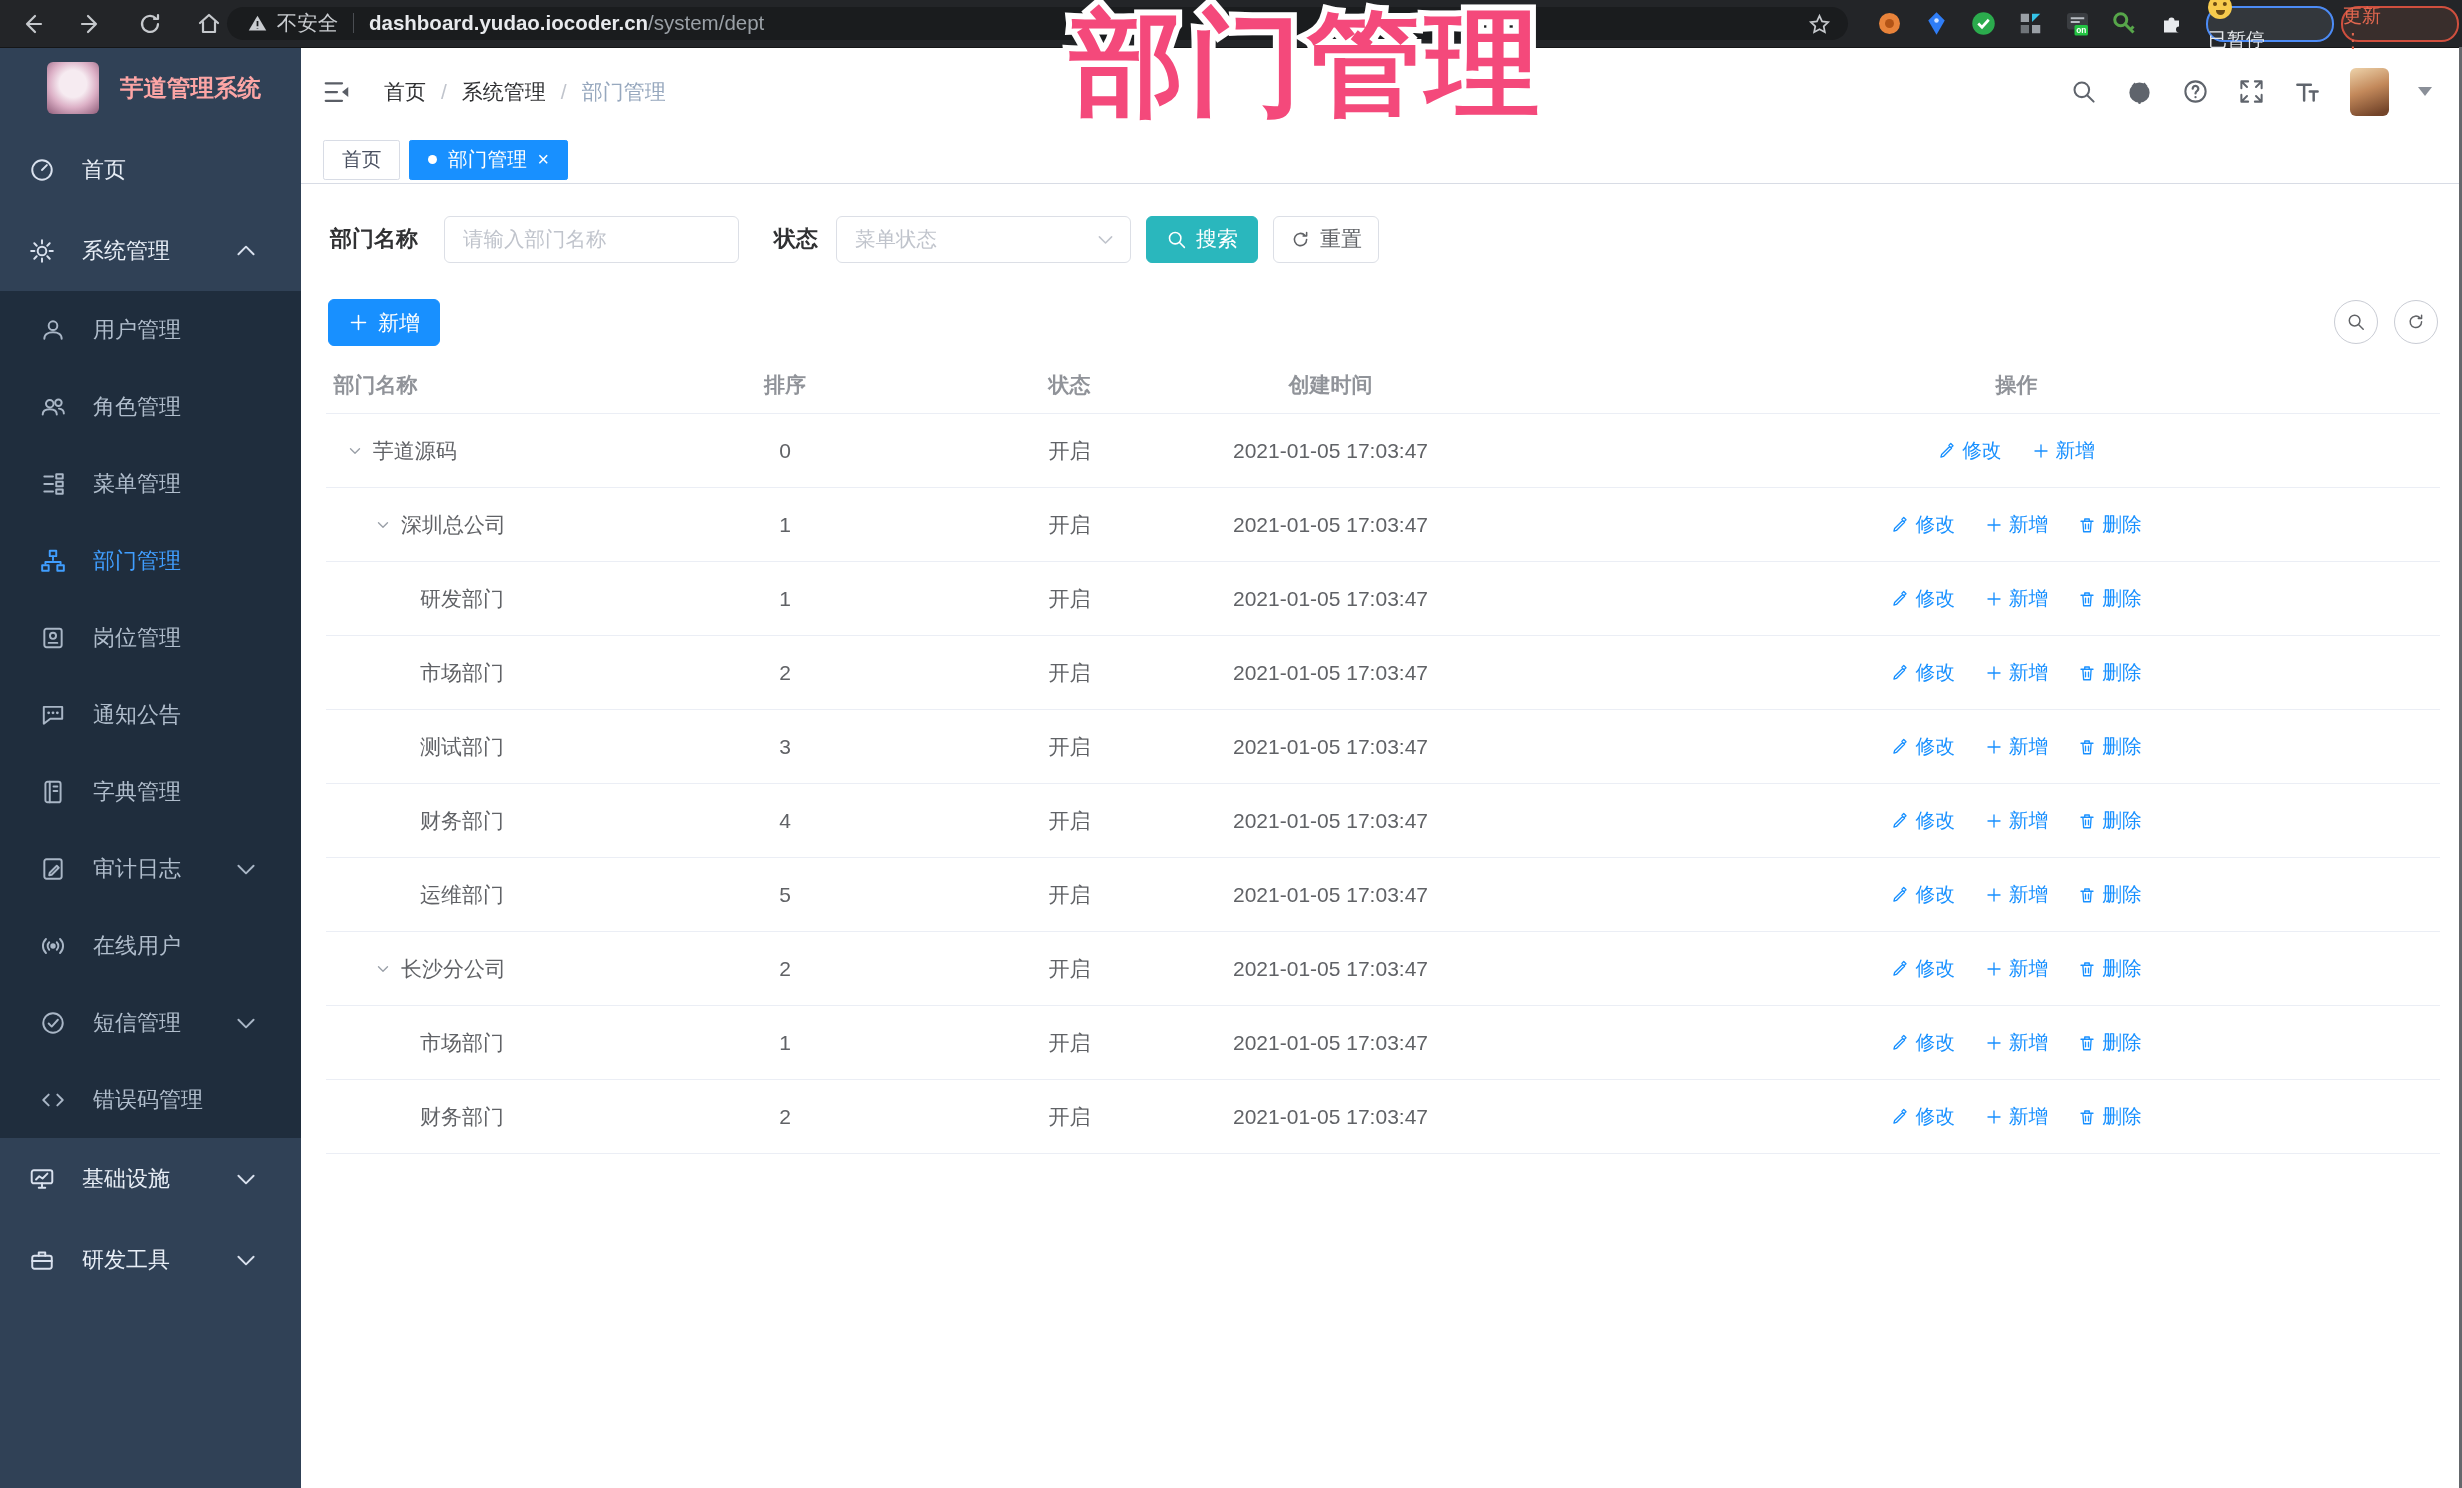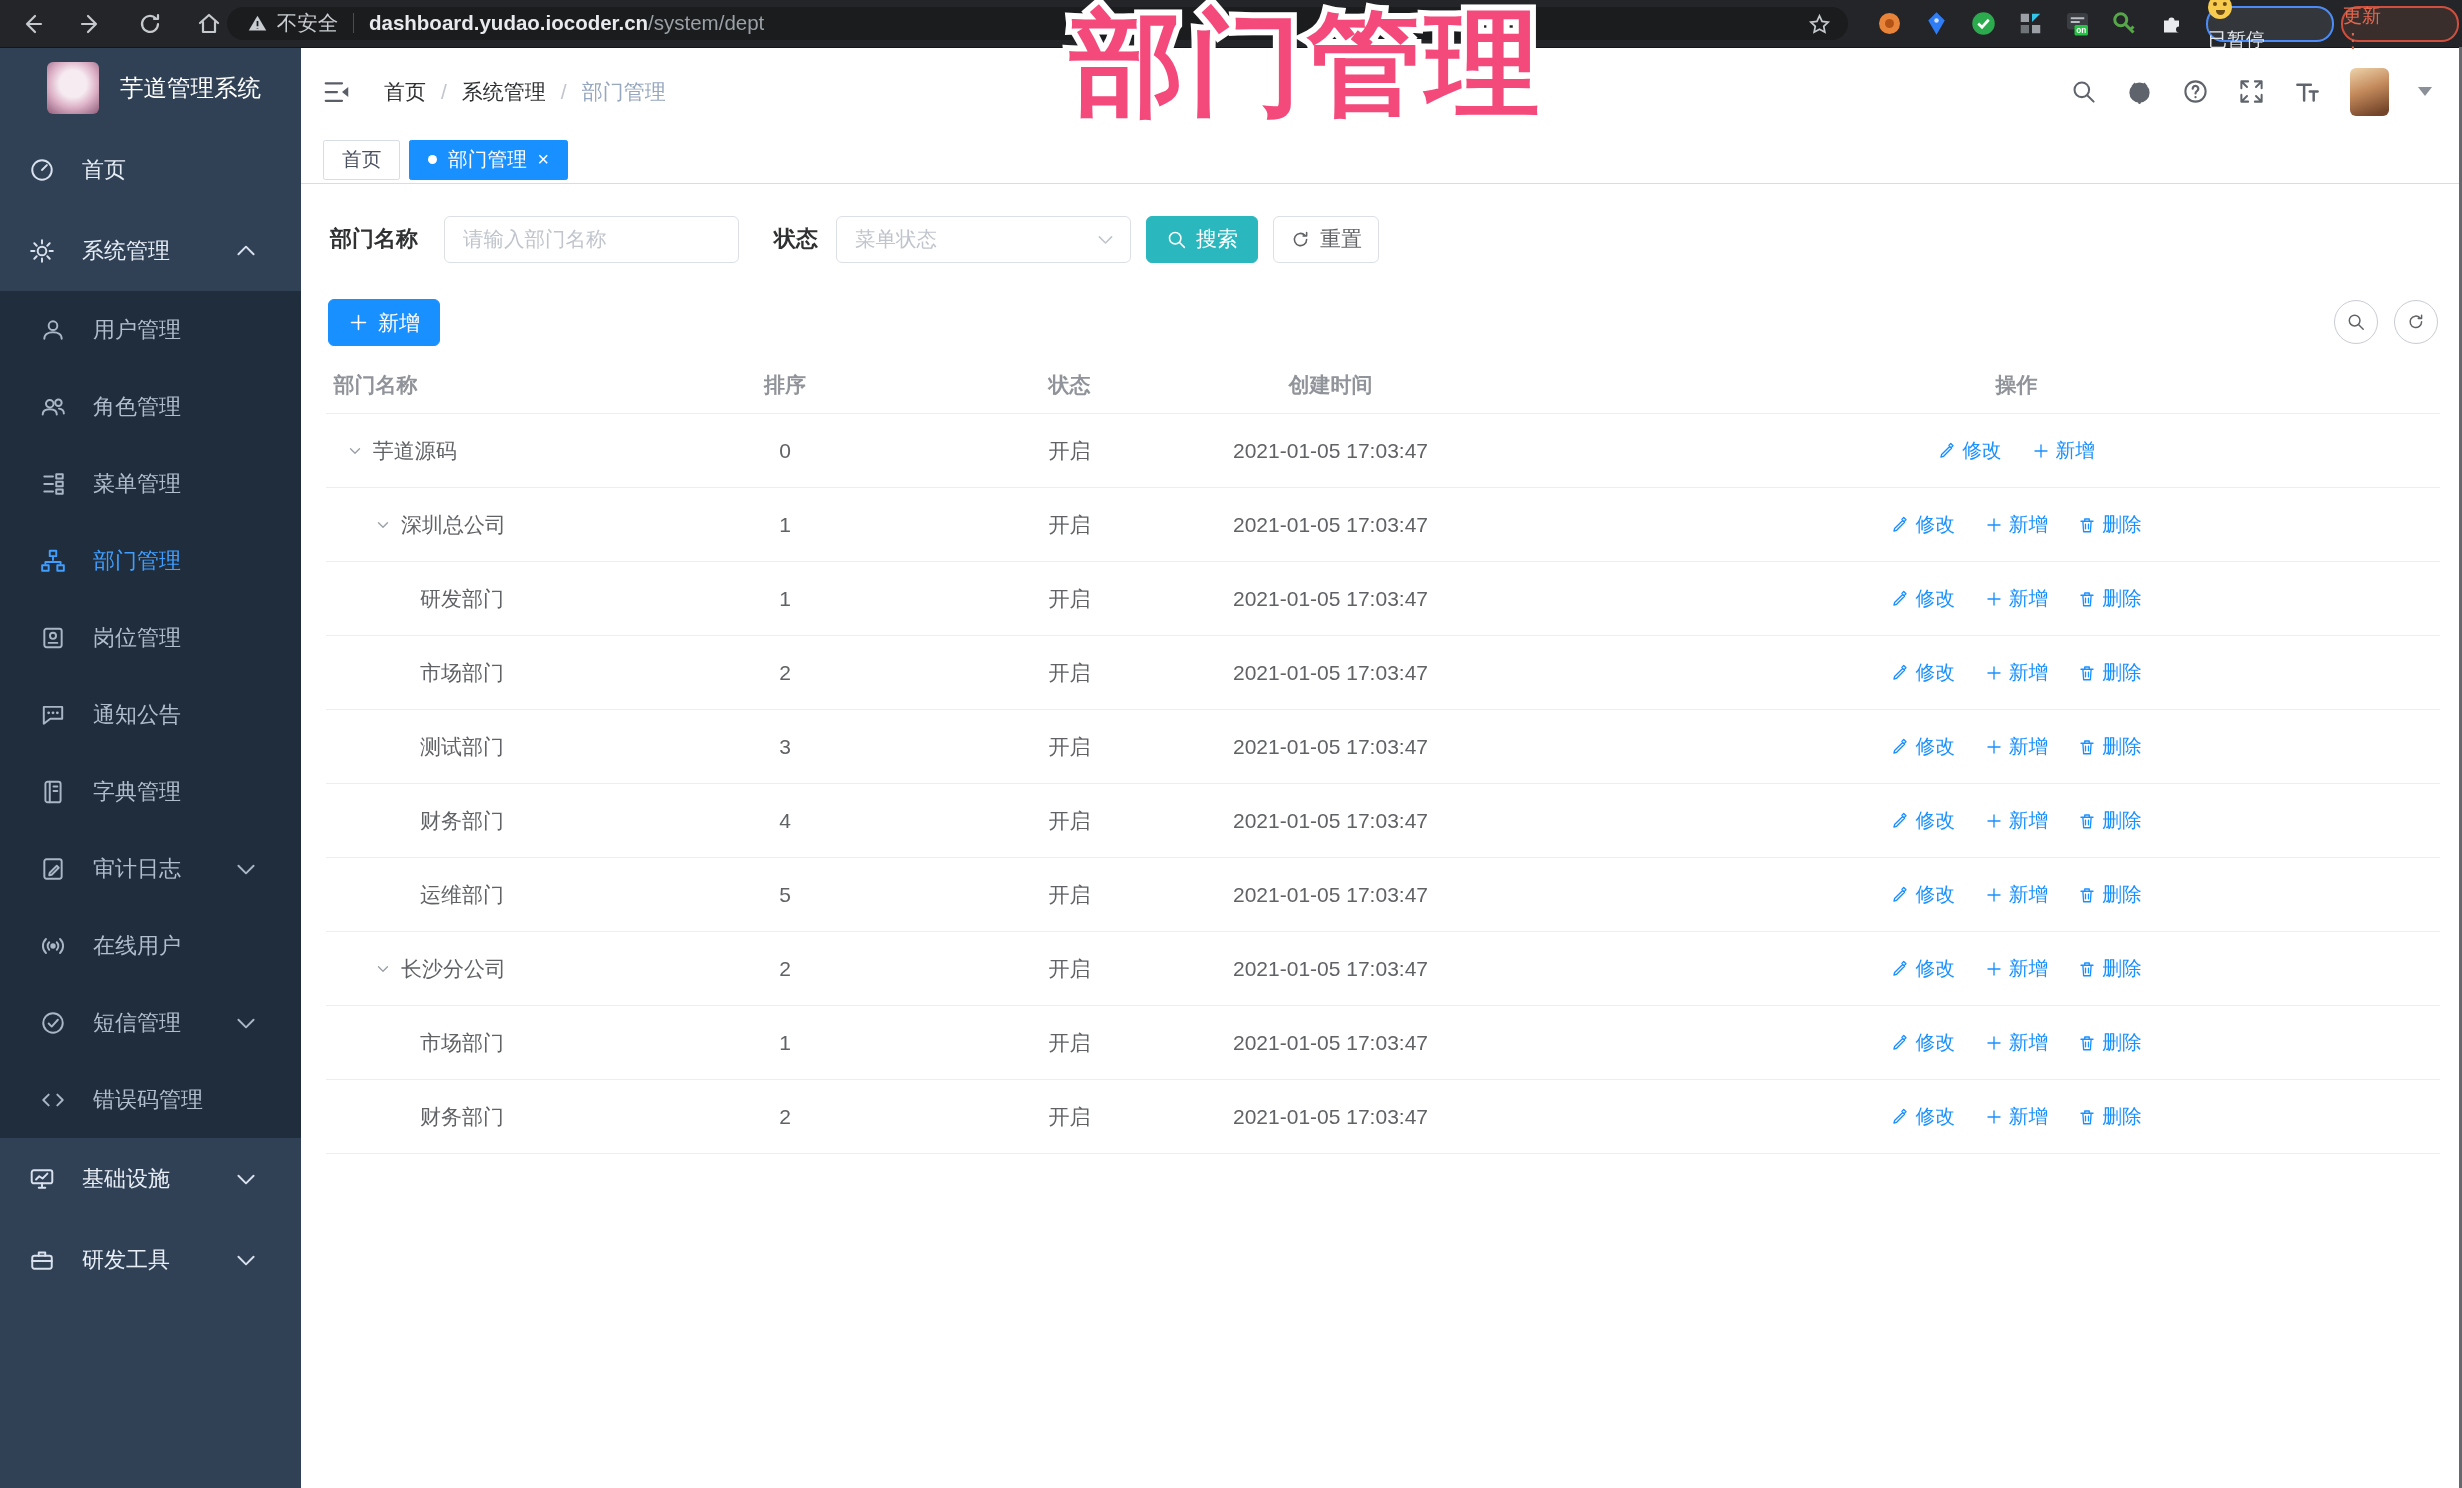--- a/index.html
+++ b/index.html
@@ -34,21 +34,21 @@
   .annotation{position:absolute;left:1070px;top:0px;z-index:99;font-size:114px;line-height:1.12;font-weight:700;
               letter-spacing:4.5px;color:#f4497b;white-space:nowrap;}
   .annotation::before{content:attr(data-text);position:absolute;left:0;top:0;z-index:-1;color:#fff;
               -webkit-text-stroke:12px #fff;}
 
   
   .sidebar{position:absolute;top:47px;left:0;width:301px;bottom:0;background:#304156;z-index:2;}
   .logo-row{height:82px;display:flex;align-items:center;padding-left:47px;gap:21px;}
   .logo-img{width:52px;height:52px;border-radius:6px;flex:none;
             background:radial-gradient(circle at 50% 42%,#f6ebf1 0 34%,#dcb0c6 60%,#8d5a77 100%);}
-  .logo-title{color:#ffffff;font-size:23.5px;font-weight:400;}
+  .logo-title{color:#fca5a5;font-size:23.5px;font-weight:700;}
   .side-item{position:relative;display:flex;align-items:center;gap:27px;color:#e8eef6;font-size:22px;cursor:pointer;}
   .side-item.top{height:81px;padding-left:29px;}
   .side-item .i{width:26px;height:26px;color:#d9e1ee;flex:none;}
   .submenu{background:#1f2d3d;}
   .submenu .side-item{height:77px;padding-left:40px;color:#b0bdcc;}
   .submenu .side-item .i{color:#a9b6c6;}
   .side-item.active,.side-item.active .i{color:#409eff;}
   .chev{position:absolute;right:42px;width:19.7px;height:19.7px;color:#95a1b1;}
 
   

